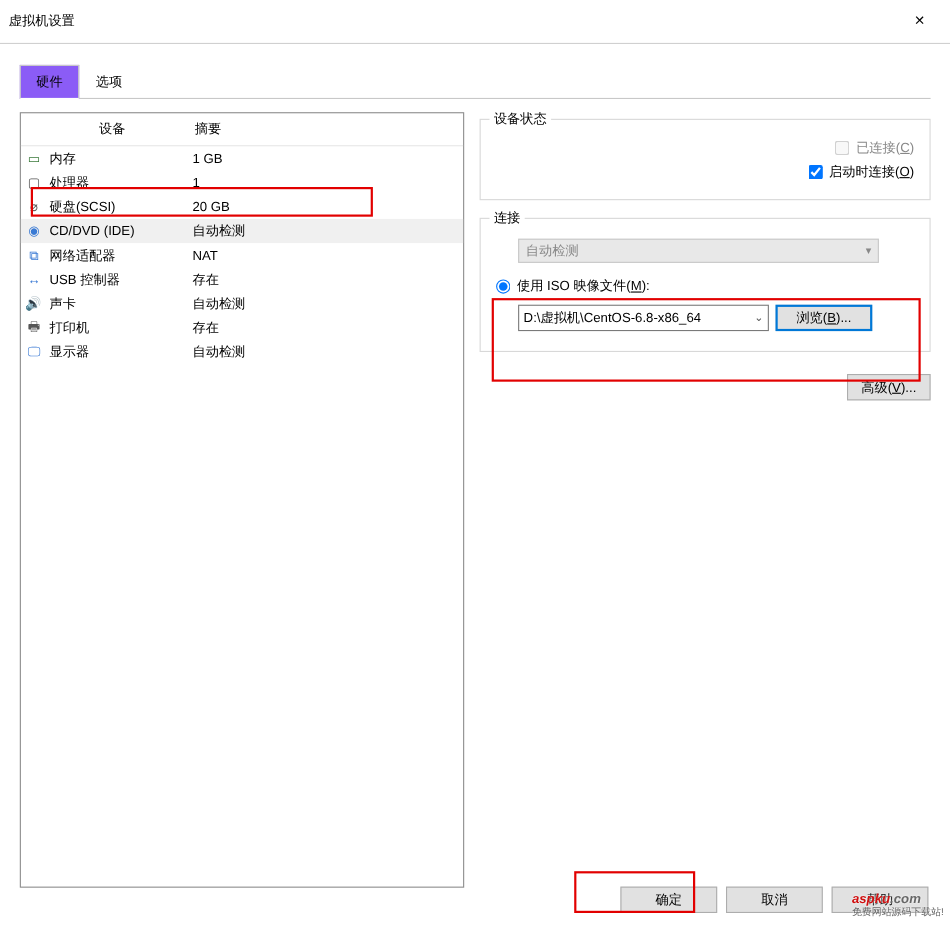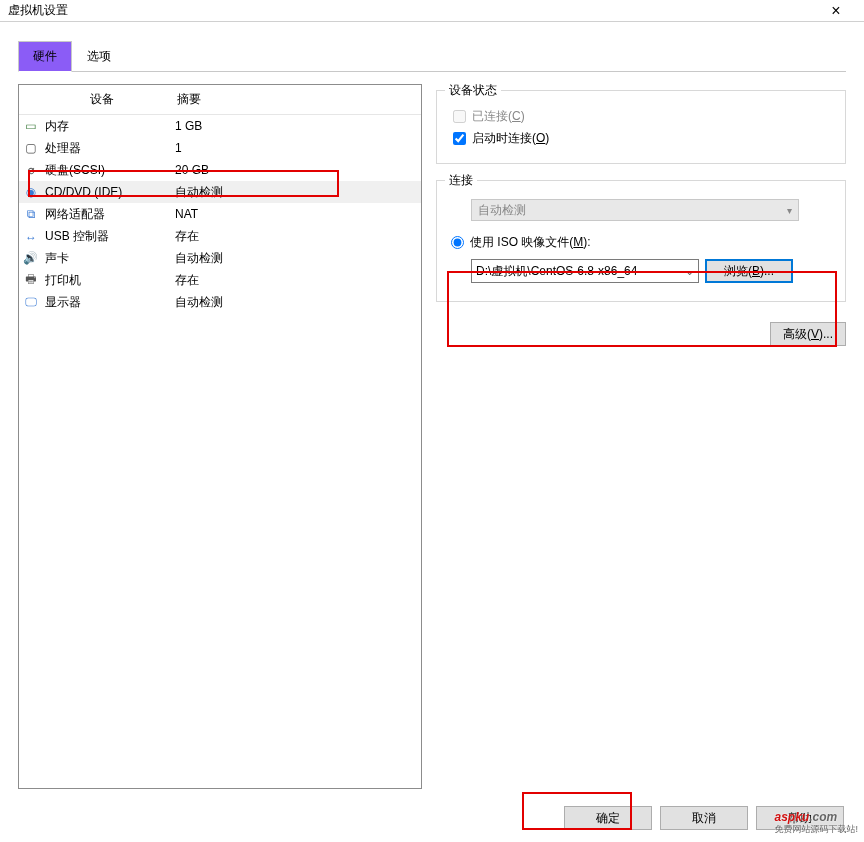--- a/index.html
+++ b/index.html
@@ -1,37 +1,37 @@
 <!DOCTYPE html>
 <html><head>
 <meta charset="utf-8">
 <style>
 * { box-sizing: border-box; font-family: "Microsoft YaHei", "Segoe UI", Tahoma, sans-serif; font-size: 12px; }
 body { margin: 0; background: #fff; width: 864px; height: 842px; position: relative; }
-.titlebar { height: 22px; border-bottom: 1px solid #d0d0d0; display: flex; align-items: center; padding: 4px 8px; }
+.titlebar { height: 40px; border-bottom: 1px solid #d0d0d0; display: flex; align-items: center; padding: 4px 8px; }
 .titlebar .title { flex: 1; }
 .titlebar .close { width: 40px; text-align: center; font-size: 16px; cursor: pointer; }
 .tabs { display: flex; padding: 18px 0 0 18px; border-bottom: 1px solid #fff; }
 .tab { padding: 6px 14px; border: 1px solid transparent; position: relative; top: 1px; cursor: pointer; }
 .tab.active { border: 1px solid #c8c8c8; border-bottom: 1px solid #fff; background: #8b5cf6; }
 .content { display: flex; gap: 14px; padding: 12px 18px 18px 18px; }
 .left-pane { width: 404px; border: 1px solid #8c8c8c; height: 705px; position: relative; }
 .dev-header { display: flex; padding: 6px 8px; border-bottom: 1px solid #e6e6e6; }
 .dev-header .col1 { width: 150px; text-align: center; }
 .dev-row { display: flex; align-items: center; height: 22px; padding: 0 4px; }
 .dev-row .icon { width: 16px; height: 16px; margin-right: 6px; display: inline-flex; align-items: center; justify-content: center; }
 .dev-row .name { width: 130px; }
 .dev-row.selected { background: #f0f0f0; }
 .left-buttons { position: absolute; bottom: 8px; right: 8px; display: flex; gap: 8px; }
 .left-buttons button { height: 23px; padding: 0 12px; background: #e1e1e1; border: 1px solid #adadad; cursor: pointer; }
 .shield { color: #0066cc; margin-right: 2px; }
 .right-pane { flex: 1; display: flex; flex-direction: column; gap: 10px; }
 .group { border: 1px solid #d8d8d8; padding: 14px 14px 14px 14px; position: relative; margin-top: 6px; }
 .group .legend { position: absolute; top: -9px; left: 8px; background: #fff; padding: 0 4px; }
-.chk-row { display: flex; align-items: center; height: 22px; gap: 6px; padding-left: 2px; }
+.chk-row { display: flex; align-items: center; height: 22px; gap: 6px; padding-left: 2px; justify-content: flex-end; }
 .chk-row input { margin: 0; }
 .radio-row { display: flex; align-items: center; height: 22px; gap: 6px; }
 .radio-row input { margin: 0; }
 .combo { width: 328px; height: 22px; border: 1px solid #c8c8c8; background: #e8e8e8; padding: 0 6px; display: flex; align-items: center; justify-content: space-between; margin-left: 20px; margin-top: 4px; color: #888; }
 .combo .drop { font-size: 10px; color: #888; }
 .iso-row { display: flex; gap: 6px; margin-left: 20px; margin-top: 6px; align-items: center; }
 .iso-input { width: 228px; height: 24px; border: 1px solid #7a7a7a; padding: 0 4px; display: flex; align-items: center; justify-content: space-between; background: #fff; }
 .iso-input .drop { font-size: 10px; color: #555; }
 .browse-btn { width: 88px; height: 24px; border: 2px solid #0078d7; background: #e1e1e1; cursor: pointer; }
 .adv-row { display: flex; justify-content: flex-end; margin-top: 10px; padding-right: 0; }

